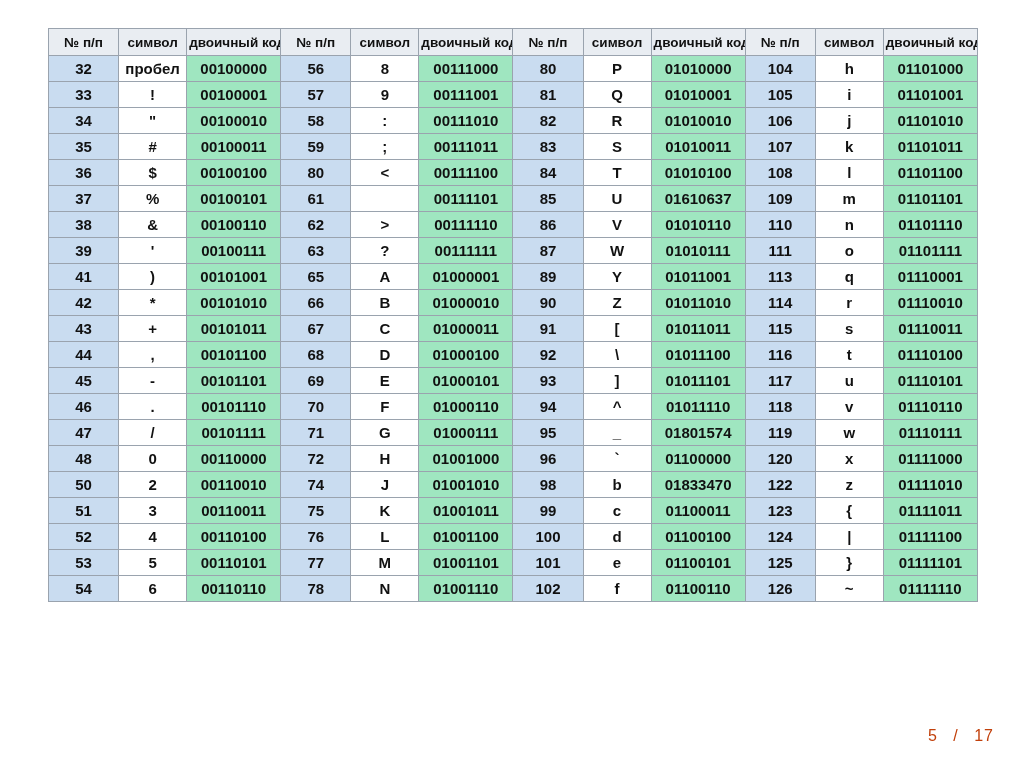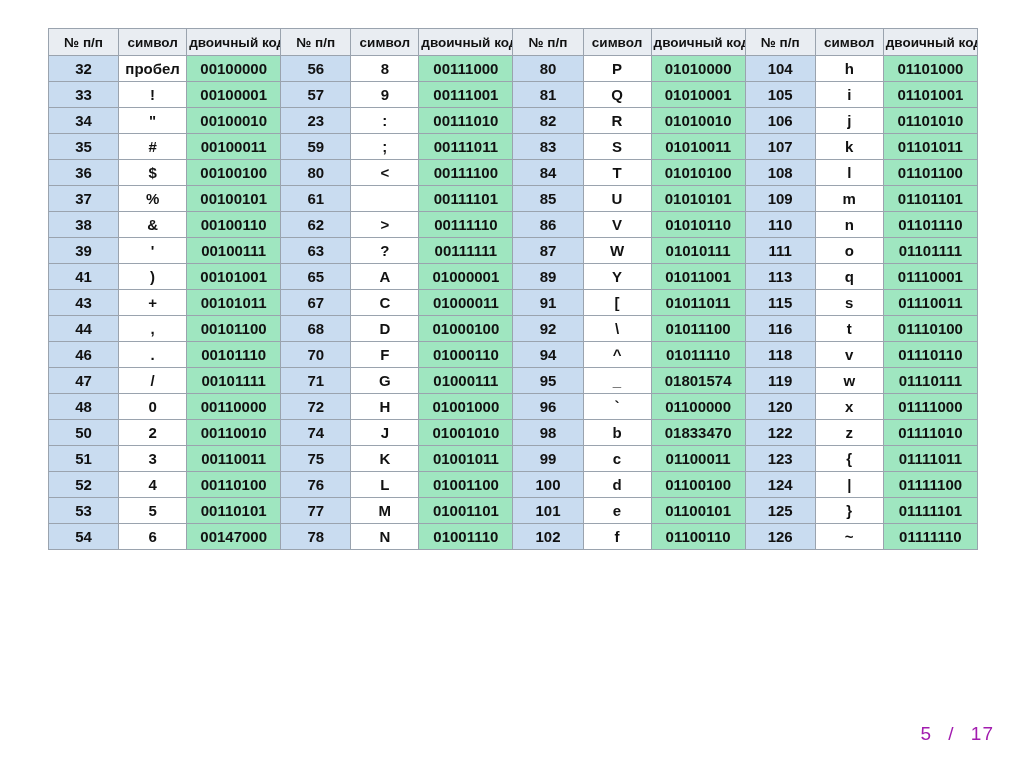--- a/index.html
+++ b/index.html
@@ -58,22 +58,22 @@
   td.bin { background: #9fe6c0; }
 
   th.num { background: #dfe6ee; }
   th.sym { background: #eef1f5; }
   th.bin { background: #c9f0dc; }
 
   .footer {
     position: absolute;
     right: 30px;
     bottom: 22px;
-    font-size: 19px;
-    color: #a21caf;
+    font-size: 16px;
+    color: #c2410c;
     letter-spacing: 1px;
   }
   .footer span { display: inline-block; }
   .footer .sep { margin: 0 10px; }
 </style>
 </head>
 <body>
 
 <div class="slide">
 
@@ -135,21 +135,21 @@
             <td class="sym">Q</td>
             <td class="bin">01010001</td>
             <td class="num">105</td>
             <td class="sym">i</td>
             <td class="bin">01101001</td>
           </tr>
           <tr>
             <td class="num">34</td>
             <td class="sym">"</td>
             <td class="bin">00100010</td>
-            <td class="num">23</td>
+            <td class="num">58</td>
             <td class="sym">:</td>
             <td class="bin">00111010</td>
             <td class="num">82</td>
             <td class="sym">R</td>
             <td class="bin">01010010</td>
             <td class="num">106</td>
             <td class="sym">j</td>
             <td class="bin">01101010</td>
           </tr>
           <tr>
@@ -182,21 +182,21 @@
           </tr>
           <tr>
             <td class="num">37</td>
             <td class="sym">%</td>
             <td class="bin">00100101</td>
             <td class="num">61</td>
             <td class="sym"></td>
             <td class="bin">00111101</td>
             <td class="num">85</td>
             <td class="sym">U</td>
-            <td class="bin">01010101</td>
+            <td class="bin">01610637</td>
             <td class="num">109</td>
             <td class="sym">m</td>
             <td class="bin">01101101</td>
           </tr>
           <tr>
             <td class="num">38</td>
             <td class="sym">&amp;</td>
             <td class="bin">00100110</td>
             <td class="num">62</td>
             <td class="sym">&gt;</td>
@@ -230,20 +230,34 @@
             <td class="sym">A</td>
             <td class="bin">01000001</td>
             <td class="num">89</td>
             <td class="sym">Y</td>
             <td class="bin">01011001</td>
             <td class="num">113</td>
             <td class="sym">q</td>
             <td class="bin">01110001</td>
           </tr>
           <tr>
+            <td class="num">42</td>
+            <td class="sym">*</td>
+            <td class="bin">00101010</td>
+            <td class="num">66</td>
+            <td class="sym">B</td>
+            <td class="bin">01000010</td>
+            <td class="num">90</td>
+            <td class="sym">Z</td>
+            <td class="bin">01011010</td>
+            <td class="num">114</td>
+            <td class="sym">r</td>
+            <td class="bin">01110010</td>
+          </tr>
+          <tr>
             <td class="num">43</td>
             <td class="sym">+</td>
             <td class="bin">00101011</td>
             <td class="num">67</td>
             <td class="sym">C</td>
             <td class="bin">01000011</td>
             <td class="num">91</td>
             <td class="sym">[</td>
             <td class="bin">01011011</td>
             <td class="num">115</td>
@@ -258,20 +272,34 @@
             <td class="sym">D</td>
             <td class="bin">01000100</td>
             <td class="num">92</td>
             <td class="sym">\</td>
             <td class="bin">01011100</td>
             <td class="num">116</td>
             <td class="sym">t</td>
             <td class="bin">01110100</td>
           </tr>
           <tr>
+            <td class="num">45</td>
+            <td class="sym">-</td>
+            <td class="bin">00101101</td>
+            <td class="num">69</td>
+            <td class="sym">E</td>
+            <td class="bin">01000101</td>
+            <td class="num">93</td>
+            <td class="sym">]</td>
+            <td class="bin">01011101</td>
+            <td class="num">117</td>
+            <td class="sym">u</td>
+            <td class="bin">01110101</td>
+          </tr>
+          <tr>
             <td class="num">46</td>
             <td class="sym">.</td>
             <td class="bin">00101110</td>
             <td class="num">70</td>
             <td class="sym">F</td>
             <td class="bin">01000110</td>
             <td class="num">94</td>
             <td class="sym">^</td>
             <td class="bin">01011110</td>
             <td class="num">118</td>
@@ -358,21 +386,21 @@
             <td class="num">101</td>
             <td class="sym">e</td>
             <td class="bin">01100101</td>
             <td class="num">125</td>
             <td class="sym">}</td>
             <td class="bin">01111101</td>
           </tr>
           <tr>
             <td class="num">54</td>
             <td class="sym">6</td>
-            <td class="bin">00147000</td>
+            <td class="bin">00110110</td>
             <td class="num">78</td>
             <td class="sym">N</td>
             <td class="bin">01001110</td>
             <td class="num">102</td>
             <td class="sym">f</td>
             <td class="bin">01100110</td>
             <td class="num">126</td>
             <td class="sym">~</td>
             <td class="bin">01111110</td>
           </tr>

